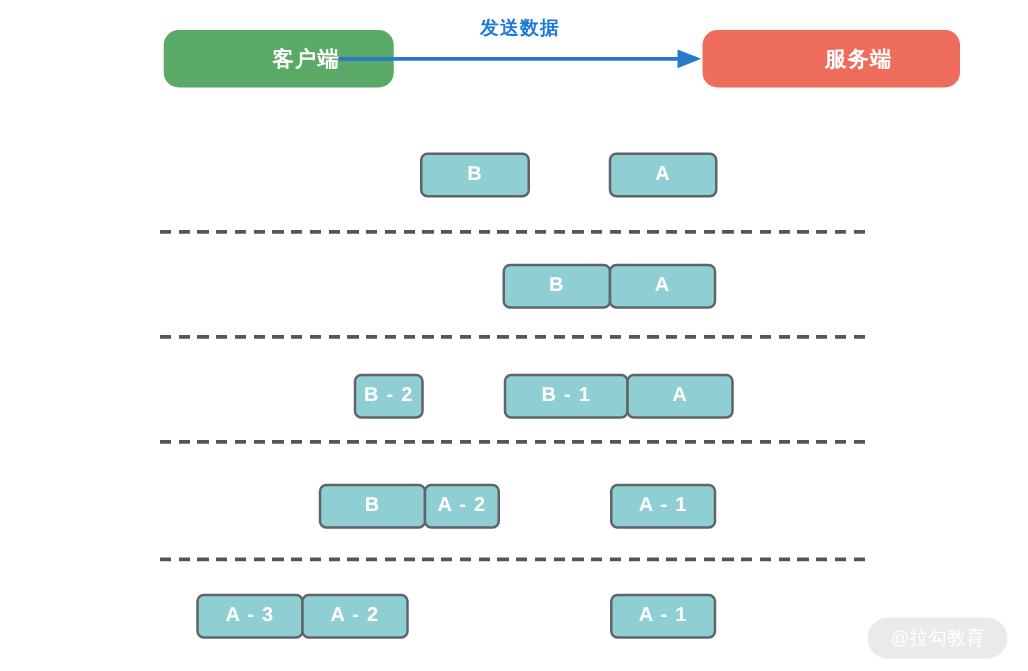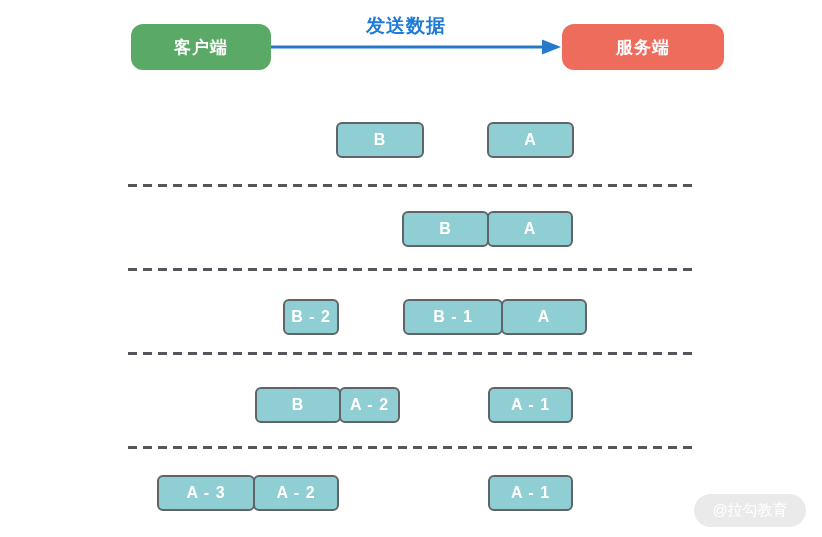--- a/index.html
+++ b/index.html
@@ -16,30 +16,31 @@
     position: absolute;
     height: 46px;
     border-radius: 12px;
     color: #ffffff;
     font-size: 17px;
     font-weight: bold;
     display: flex;
     align-items: center;
     justify-content: center;
     letter-spacing: 1px;
+    padding-left: 44px;
   }
   .endpoint.client { left: 131px; top: 24px; width: 140px; background: var(--client-bg, #5BA966); }
   .endpoint.server { left: 562px; top: 24px; width: 162px; background: var(--server-bg, #ED6C5C); }
   .arrow-wrap { position: absolute; left: 271px; top: 37px; width: 292px; height: 20px; }
   .arrow-label {
     position: absolute;
-    left: 346px; top: 13px; width: 120px;
+    left: 356px; top: 13px; width: 120px;
     text-align: center;
     color: var(--label-blue, #1C7AD9);
-    font-size: 19px;
+    font-size: 15px;
     font-weight: bold;
     letter-spacing: 1px;
   }
   
   .pbox {
     position: absolute;
     height: 36px;
     background: var(--packet-fill, #8FCED2);
     border: 2px solid var(--packet-border, #606468);
     border-radius: 6px;
@@ -119,20 +120,20 @@
 
   <div class="pgroup" style="left:255px; top:387px">
     <div class="pbox" style="width:86px">B</div>
     <div class="pbox" style="width:61px">A - 2</div>
   </div>
   <div class="pbox" style="left:488px; top:387px; width:85px">A - 1</div>
 
   <div class="dash" style="top:446px"></div>
 
   <div class="pgroup" style="left:157px; top:475px">
-    <div class="pbox" style="width:98px">A - 3</div>
+    <div class="pbox" style="width:86px">A - 3</div>
     <div class="pbox" style="width:86px">A - 2</div>
   </div>
   <div class="pbox" style="left:488px; top:475px; width:85px">A - 1</div>
 
   <div class="watermark">@拉勾教育</div>
 
 </div>
 
 </body></html>

